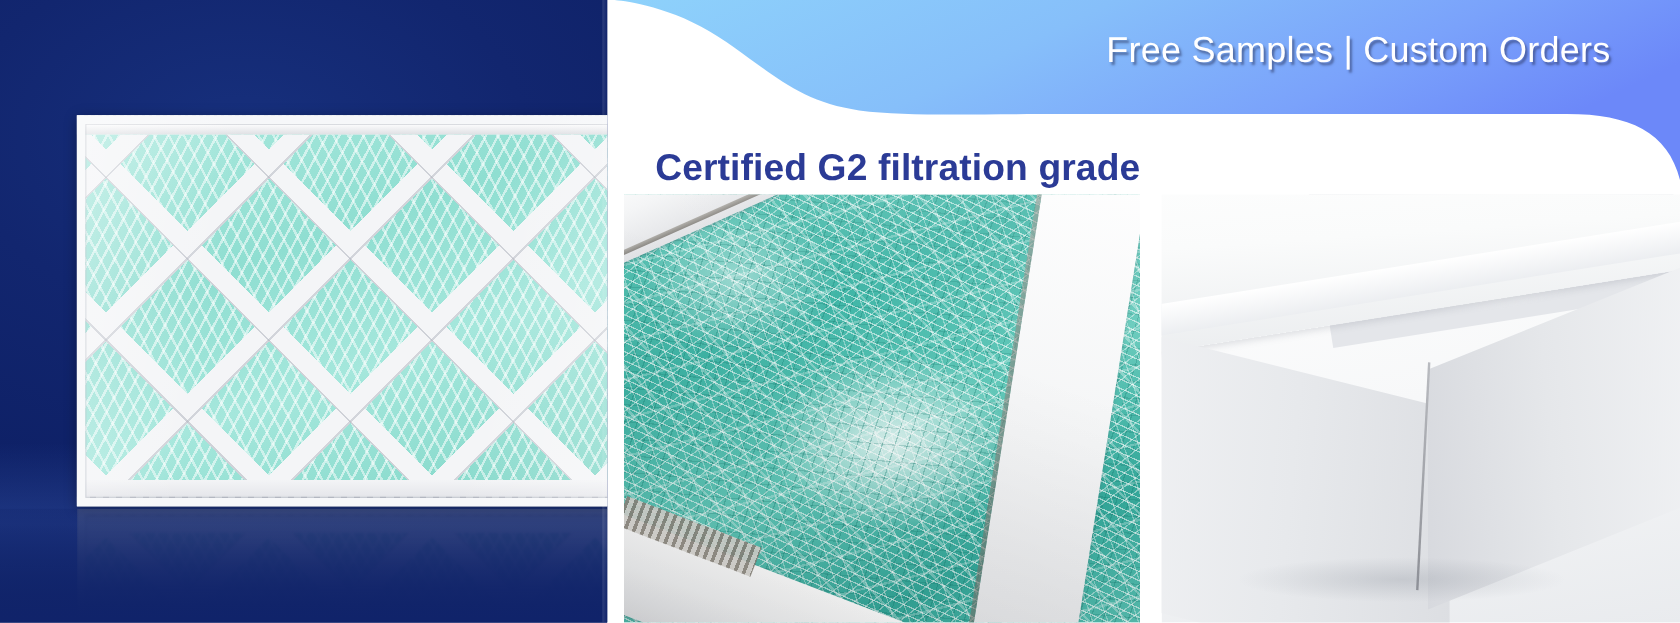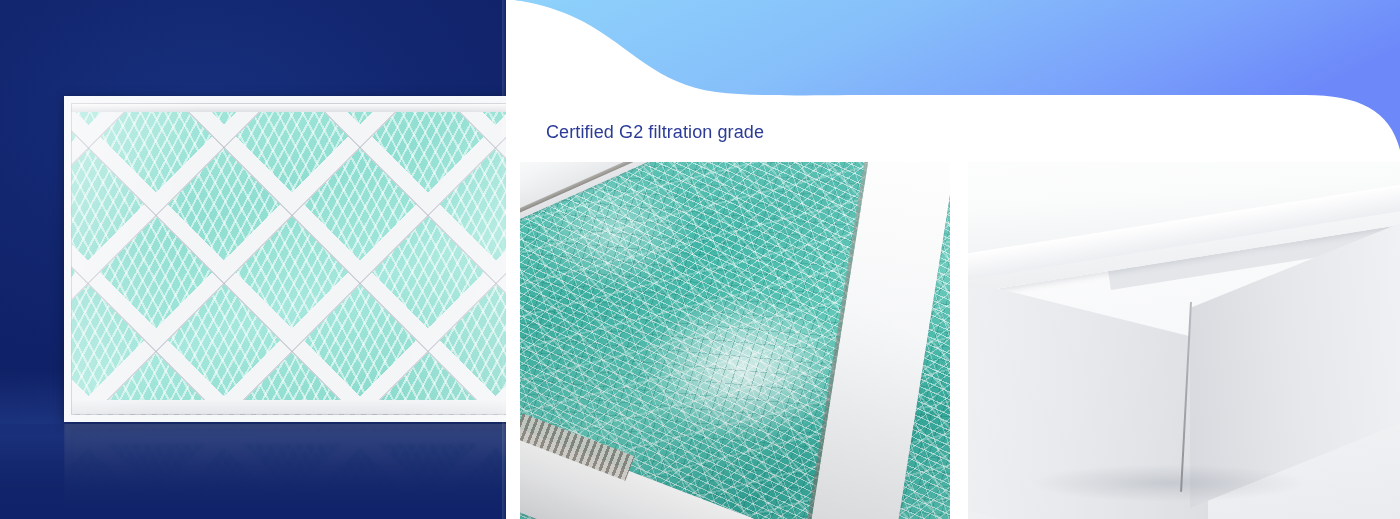--- a/index.html
+++ b/index.html
@@ -111,21 +111,21 @@
   .banner-text{
     position:absolute;right:58px;top:26px;
     color:#ffffff;font-size:30px;font-weight:400;letter-spacing:.2px;
     text-shadow:2px 2px 2px rgba(40,50,90,.55);
     white-space:nowrap;
   }
 
   
   .headline{
     position:absolute;left:546px;top:122px;
-    color:#2b3b96;font-size:18px;font-weight:normal;letter-spacing:.1px;
+    color:#2b3b96;font-size:31px;font-weight:bold;letter-spacing:.1px;
     white-space:nowrap;
   }
 
   .photo{position:absolute;top:162px;height:357px;overflow:hidden;background:#fff;}
   .photo-mid{left:520px;width:430px;}
   .photo-right{left:968px;width:432px;}
 
   
   .fibre-bg{
     position:absolute;inset:0;
@@ -258,20 +258,21 @@
       </defs>
       <path d="M4,0 L894,0 L894,96 C894,122 880,134 852,134 L894,134 L894,0 Z" fill="none"></path>
       <path d="M6,0
                C6,0 40,2 78,22
                C126,48 150,84 210,92
                C250,97 300,95 380,95
                L800,95
                C852,95 884,110 894,150
                L894,0 Z" fill="url(#bannerGrad)"></path>
     </svg>
+    <div class="banner-text">Free Samples | Custom Orders</div>
   </div>
 
   <div class="headline">Certified G2 filtration grade</div>
 
   <div class="photo photo-mid">
     <div class="fibre-bg"></div>
     <div class="fibre-strands"></div>
     <div class="fibre-strands2"></div>
     <div class="card-bar bar-a"></div>
     <div class="bar-edge edge-a"></div>

